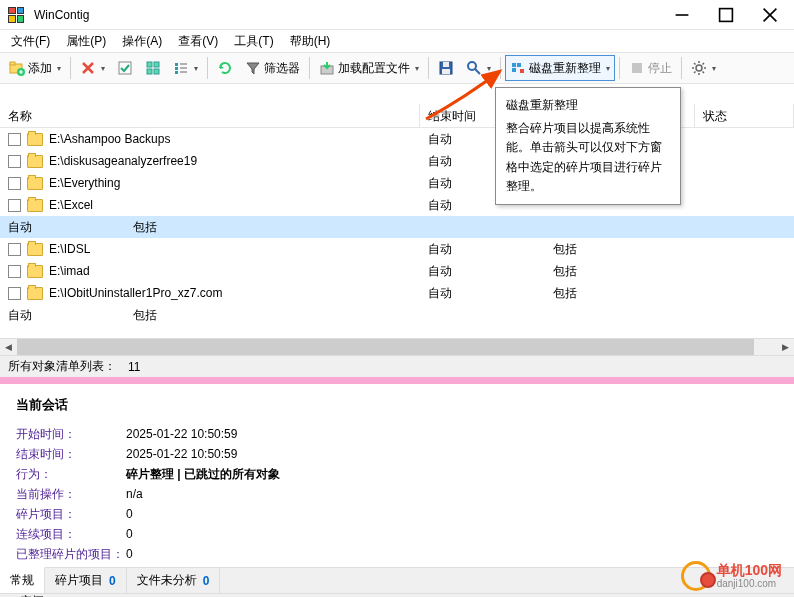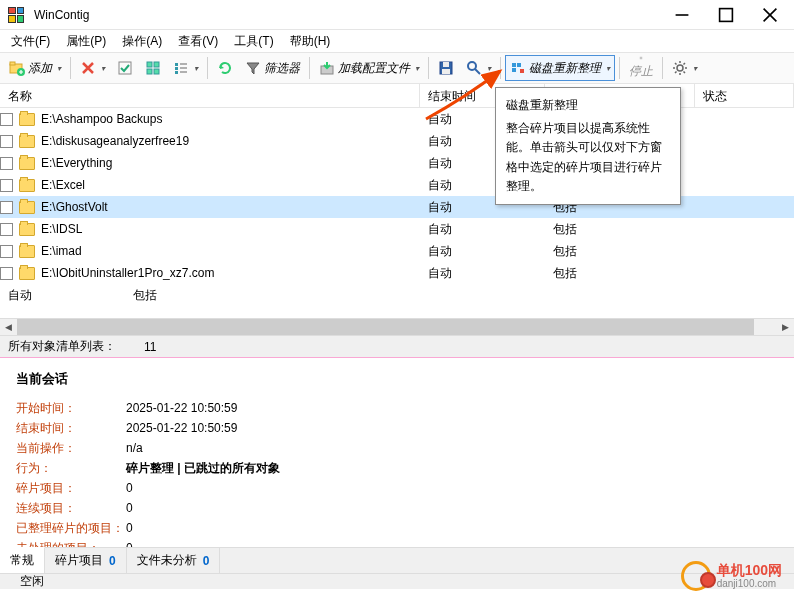--- a/index.html
+++ b/index.html
@@ -12,77 +12,77 @@
 .titlebar .app-icon span:nth-child(3){background:#f1c40f}
 .titlebar .app-icon span:nth-child(4){background:#2ecc71}
 .titlebar .app-icon span{border:0.5px solid #333}
 .titlebar .title { flex: 1; font-size: 12px; padding-left: 4px; }
 .win-btn { width: 44px; height: 28px; display: flex; align-items: center; justify-content: center; color: #222; font-size: 10px; }
 
 .menubar { height: 22px; display: flex; align-items: center; padding: 0 4px; gap: 2px; }
 .menubar .mitem { padding: 2px 7px; cursor: default; }
 
 .toolbar { height: 32px; border-top: 1px solid #e5e5e5; border-bottom: 1px solid #e5e5e5; display: flex; align-items: center; padding: 0 4px; gap: 2px; background: #fafafa; }
-.tbtn { height: 26px; display: flex; align-items: center; padding: 0 4px; gap: 3px; border: 1px solid transparent; cursor: default; font-style: italic; }
+.tbtn { height: 26px; display: flex; align-items: center; padding: 0 4px; gap: 3px; border: 1px solid transparent; cursor: default; }
 .tbtn.highlighted { border: 1px solid #4a90d9; background: #eef6ff; }
 .tbtn .caret { font-size: 8px; color: #555; margin-left: 2px; }
 .tbtn .lbl { font-size: 12px; }
 .sep { width: 1px; height: 22px; background: #d0d0d0; margin: 0 2px; }
 
 .list-area { position: relative; }
-.list-header { height: 24px; background: #fff; display: flex; border-bottom: 1px solid #e5e5e5; }
+.list-header { height: 24px; background: #fff; display: flex; border-bottom: 1px solid #e5e5e5; margin-top: 20px; }
 .list-header .col { padding: 4px 8px; border-right: 1px solid #e5e5e5; font-size: 12px; }
 .col-name { width: 420px; }
 .col-area { width: 125px; }
 .col-analyze { width: 150px; }
 .col-status { flex: 1; }
 
 .list-body { height: 210px; overflow: hidden; background: #fff; position: relative; }
 .row { height: 22px; display: flex; align-items: center; font-size: 12px; }
 .row.selected { background: #cde8ff; }
-.row .cell-name { width: 420px; display: flex; align-items: center; gap: 6px; }
+.row .cell-name { width: 420px; display: flex; align-items: center; padding-left: 8px; gap: 6px; }
 .row .cell-area { width: 125px; padding-left: 8px; }
 .row .cell-analyze { width: 150px; padding-left: 8px; }
 .row .checkbox { width: 13px; height: 13px; border: 1px solid #888; background: #fff; }
 .folder-ico { width: 16px; height: 13px; background: #ffd96a; border: 1px solid #d4a82e; border-radius: 1px; position: relative; }
 .folder-ico:before { content: ''; position: absolute; top: -3px; left: 0; width: 6px; height: 3px; background: #ffd96a; border: 1px solid #d4a82e; border-bottom: none; border-radius: 1px 1px 0 0; }
 
 .scroll-h { height: 17px; background: #f0f0f0; border-top: 1px solid #ddd; display: flex; }
 .scroll-h .track { flex:1; position:relative; }
 .scroll-h .thumb { position:absolute; left:0; top:0; height:100%; width:97%; background:#cdcdcd; }
 .scroll-h .arr { width:17px; display:flex; align-items:center; justify-content:center; color:#555; font-size:9px; }
 
-.status1 { height: 22px; background: #f0f0f0; border-top: 1px solid #ddd; display: flex; align-items: center; padding: 0 8px; font-size: 12px; gap: 28px; }
+.status1 { height: 22px; background: #f0f0f0; border-top: 1px solid #ddd; display: flex; align-items: center; padding: 0 8px; font-size: 12px; gap: 12px; }
 
 .tooltip { position: absolute; left: 495px; top: 87px; width: 186px; background: #fff; border: 1px solid #8b8b8b; padding: 8px 10px; font-size: 12px; box-shadow: 2px 2px 4px rgba(0,0,0,.2); z-index: 50; line-height: 1.6; }
 .tooltip .tt-title { font-weight: 400; margin-bottom: 4px; }
 .arrow-svg { position: absolute; left: 416px; top: 67px; z-index: 49; pointer-events: none; }
 
-.session { padding: 12px 16px 8px; height: 190px; overflow: hidden; border-top: 1px solid #f9a8d4; }
+.session { padding: 12px 16px 8px; height: 190px; overflow: hidden; border-top: 7px solid #f9a8d4; }
 .session h3 { font-size: 13px; font-weight: bold; margin-bottom: 10px; }
 .session-row { display: flex; font-size: 12px; line-height: 20px; }
-.session-row .klabel { width: 110px; color: #c2410c; }
+.session-row .klabel { width: 110px; color: #4c1d95; }
 .session-row .kval { flex: 1; }
 .session-row .kval.bold { font-weight: bold; }
 
 .tabs-bottom { height: 26px; background: #f0f0f0; border-top: 1px solid #ddd; display: flex; align-items: stretch; }
 .tab { padding: 4px 10px; font-size: 12px; display:flex; align-items:center; gap:6px; border-right: 1px solid #ddd; justify-content: flex-end; }
 .tab.active { background: #fff; border-top: 1px solid #fff; margin-top:-1px; }
 .tab .cnt { color: #0066cc; font-weight: bold; }
 
 .statusbar { height: 16px; background: #f0f0f0; border-top: 1px solid #ddd; display: flex; align-items: center; padding: 0 20px; font-size: 12px; }
 
 .watermark { position: absolute; right: 12px; bottom: 6px; display: flex; align-items: center; gap: 6px; z-index: 100; }
 .watermark .wlogo { width: 30px; height: 30px; border-radius: 50%; border: 3px solid #f39c12; position: relative; }
 .watermark .wlogo:after { content:''; position:absolute; right:-8px; top:8px; width:12px; height:12px; border-radius:50%; background:#e74c3c; border:2px solid #c0392b; }
 .watermark .wtxt { font-size: 14px; color: #e74c3c; font-weight: bold; line-height:1.1; }
 .watermark .wurl { font-size: 10px; color: #888; }
 
 svg.ico { width: 16px; height: 16px; }
-.disabled { opacity: .45; flex-direction: column; }
+.disabled { opacity: .45; }
 </style>
 </head>
 <body>
 
 <div class="titlebar">
   <div class="app-icon">
       <span></span>
       <span></span>
       <span></span>
       <span></span>
@@ -258,25 +258,20 @@
       <div class="row">
         <div class="cell-name">
           <span class="checkbox"></span>
           <span class="folder-ico"></span>
           <span>E:\Excel</span>
         </div>
         <div class="cell-area">自动</div>
         <div class="cell-analyze"></div>
       </div>
       <div class="row selected">
-        <div class="cell-name">
-          <span class="checkbox"></span>
-          <span class="folder-ico"></span>
-          <span>E:\GhostVolt</span>
-        </div>
         <div class="cell-area">自动</div>
         <div class="cell-analyze">包括</div>
       </div>
       <div class="row">
         <div class="cell-name">
           <span class="checkbox"></span>
           <span class="folder-ico"></span>
           <span>E:\IDSL</span>
         </div>
         <div class="cell-area">自动</div>
@@ -337,26 +332,26 @@
   <div id="session-rows">
       <div class="session-row">
         <div class="klabel">开始时间：</div>
         <div class="kval">2025-01-22 10:50:59</div>
       </div>
       <div class="session-row">
         <div class="klabel">结束时间：</div>
         <div class="kval">2025-01-22 10:50:59</div>
       </div>
       <div class="session-row">
+        <div class="klabel">行为：</div>
+        <div class="kval bold">碎片整理 | 已跳过的所有对象</div>
+      </div>
+      <div class="session-row">
         <div class="klabel">当前操作：</div>
         <div class="kval">n/a</div>
-      </div>
-      <div class="session-row">
-        <div class="klabel">行为：</div>
-        <div class="kval bold">碎片整理 | 已跳过的所有对象</div>
       </div>
       <div class="session-row">
         <div class="klabel">碎片项目：</div>
         <div class="kval">0</div>
       </div>
       <div class="session-row">
         <div class="klabel">连续项目：</div>
         <div class="kval">0</div>
       </div>
       <div class="session-row">

